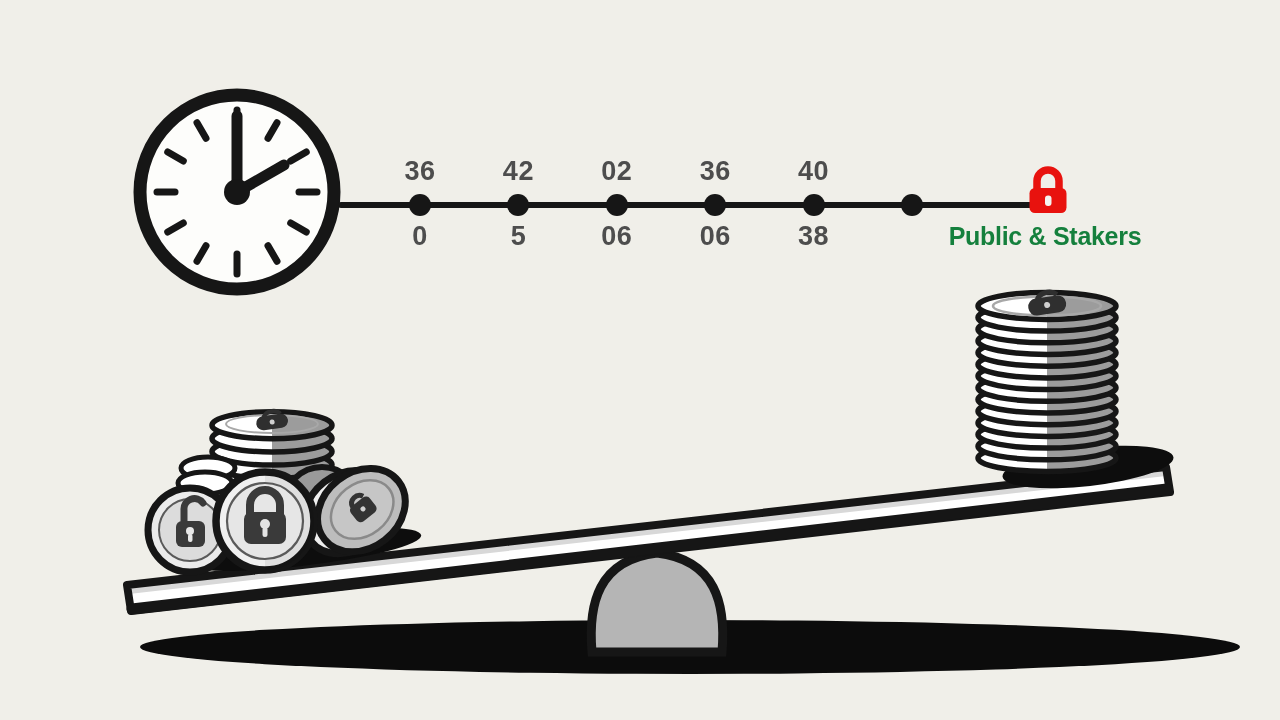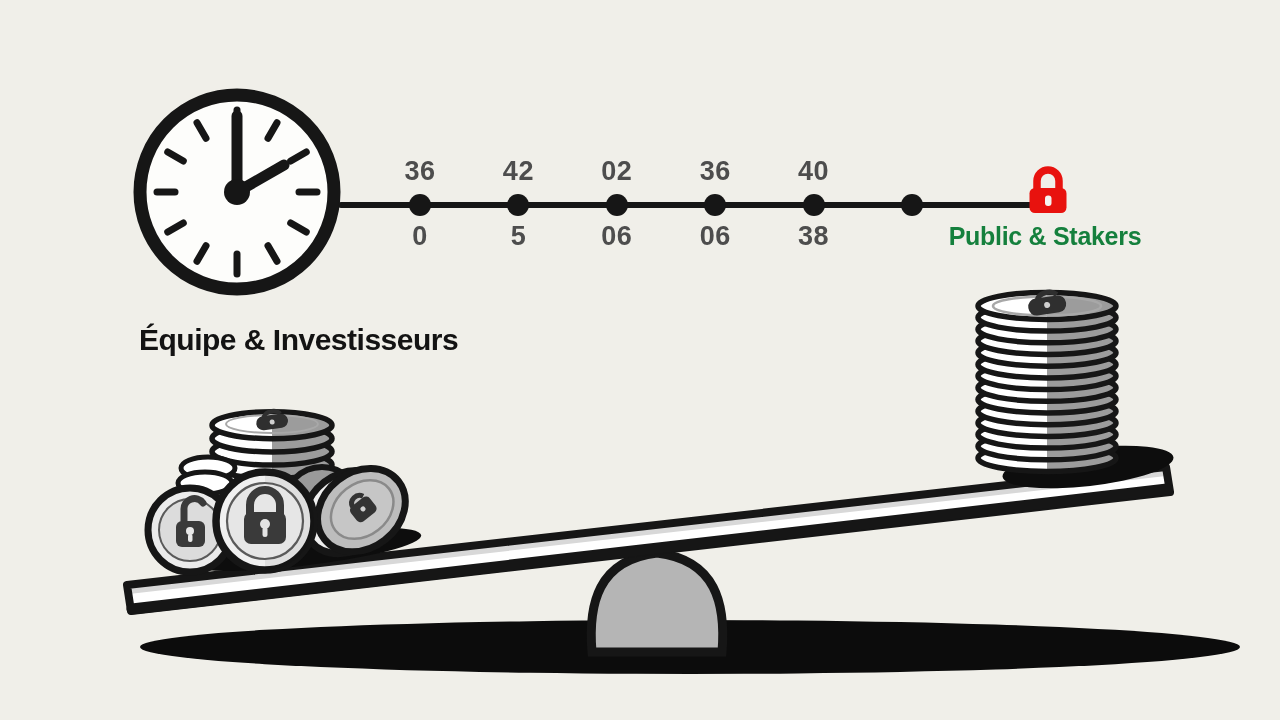--- a/index.html
+++ b/index.html
@@ -228,14 +228,13 @@
         </div>
       </div>
     <svg class="red-lock" viewBox="0 0 52 52">
       <path d="M 15 28 L 15 18 A 11 11 0 0 1 37 18 L 37 28" stroke="#e8120e" stroke-width="7.5" fill="none" stroke-linecap="round"></path>
       <rect x="7.5" y="25" width="37" height="25" rx="5.5" fill="#e8120e"></rect>
       <rect x="23" y="32.5" width="6.5" height="10.5" rx="3" fill="#f5f4f0"></rect>
     </svg>
     <div class="right-label">Public &amp; Stakers</div>
   </div>
 
-  <div class="left-label">Équipe &amp; Investisseurs</div>
 </div>
 
 </body></html>

